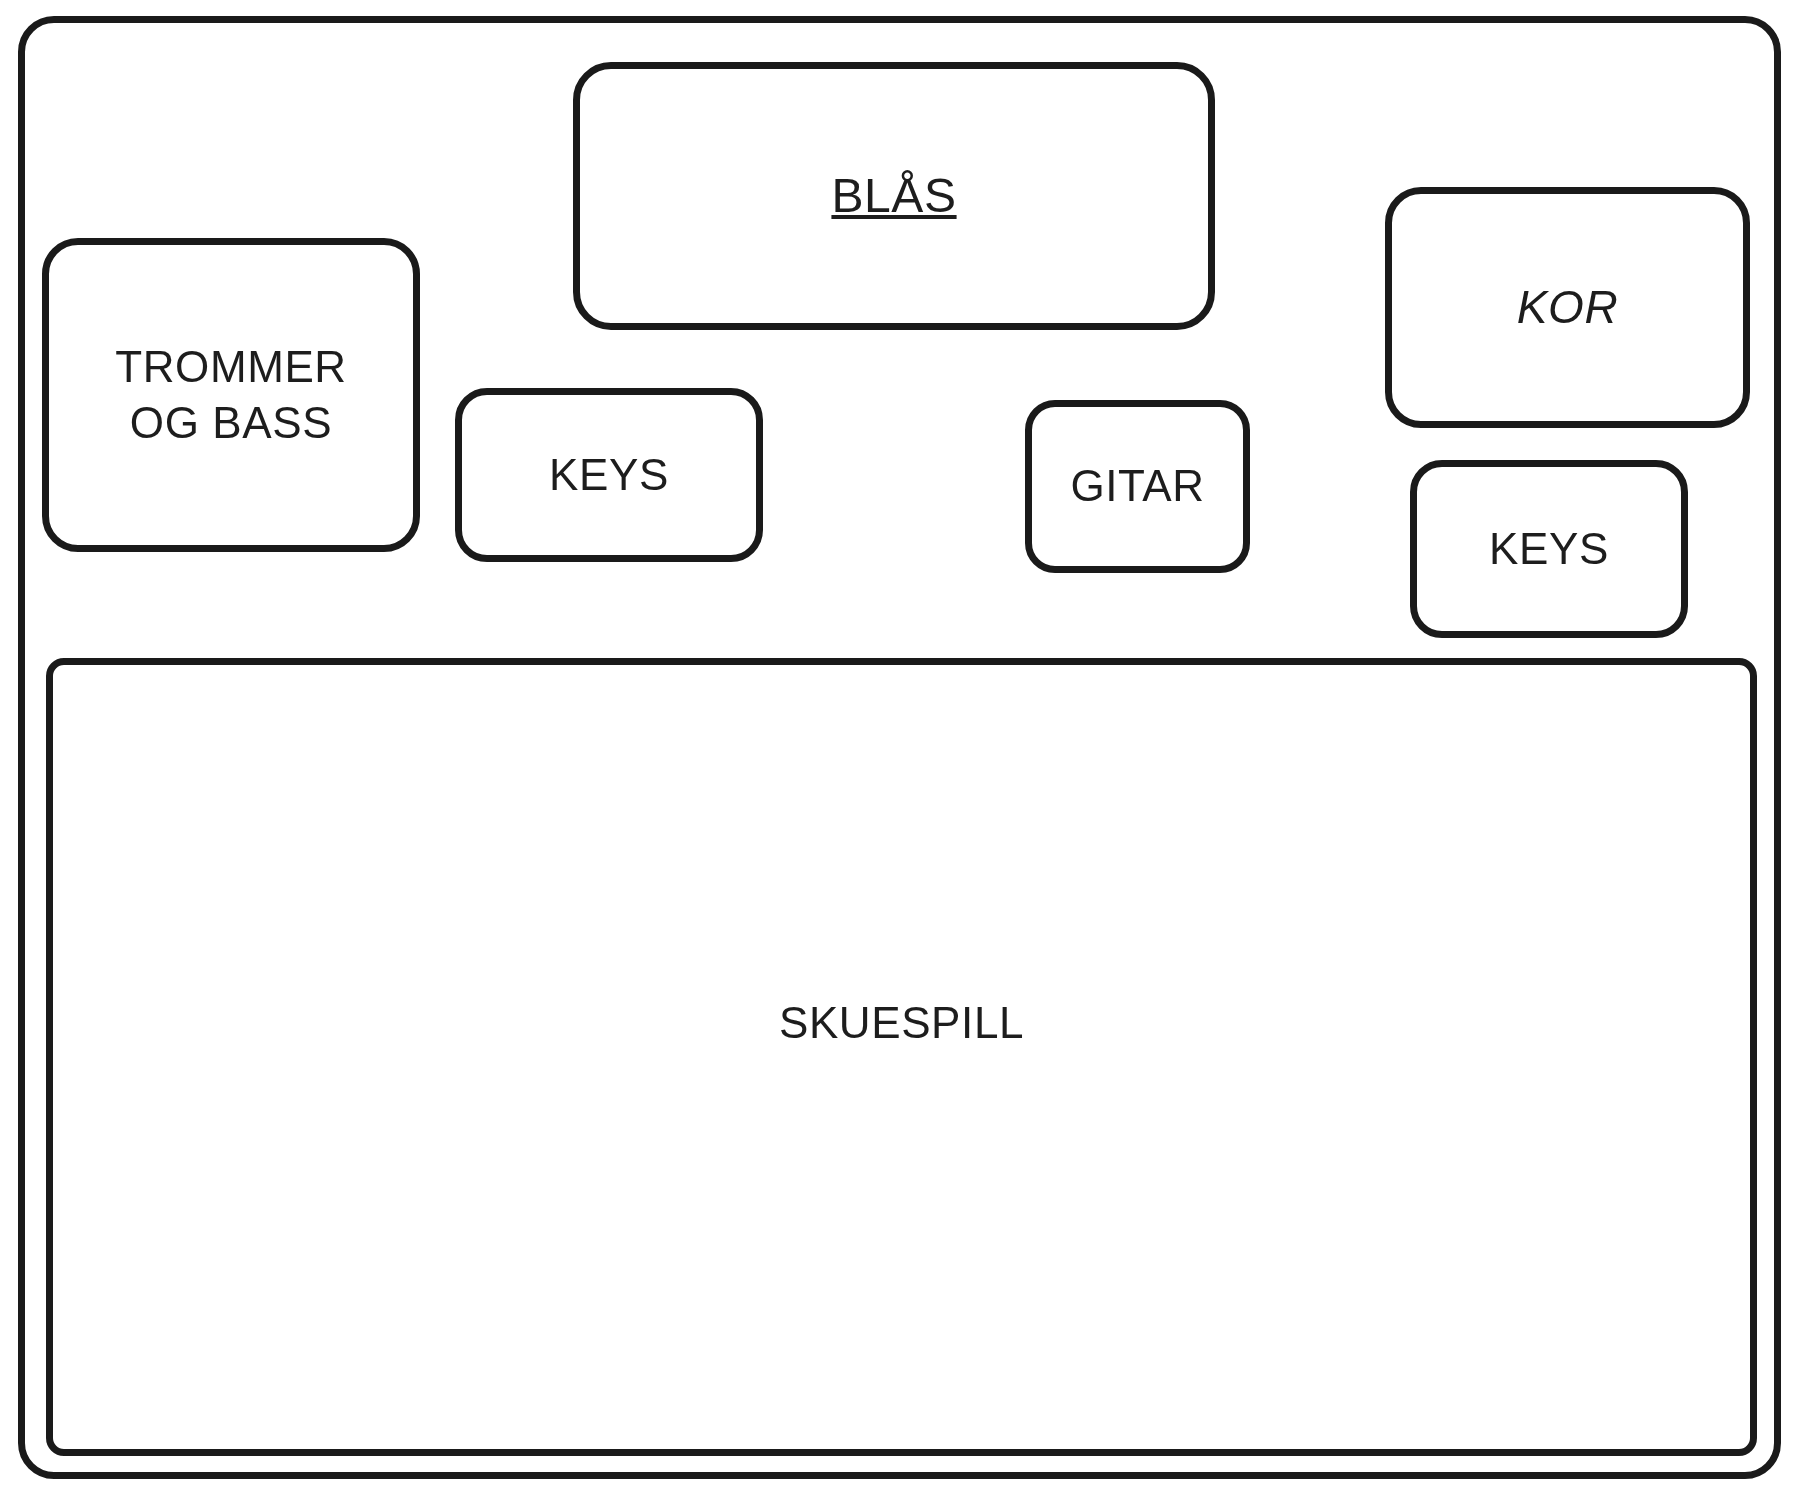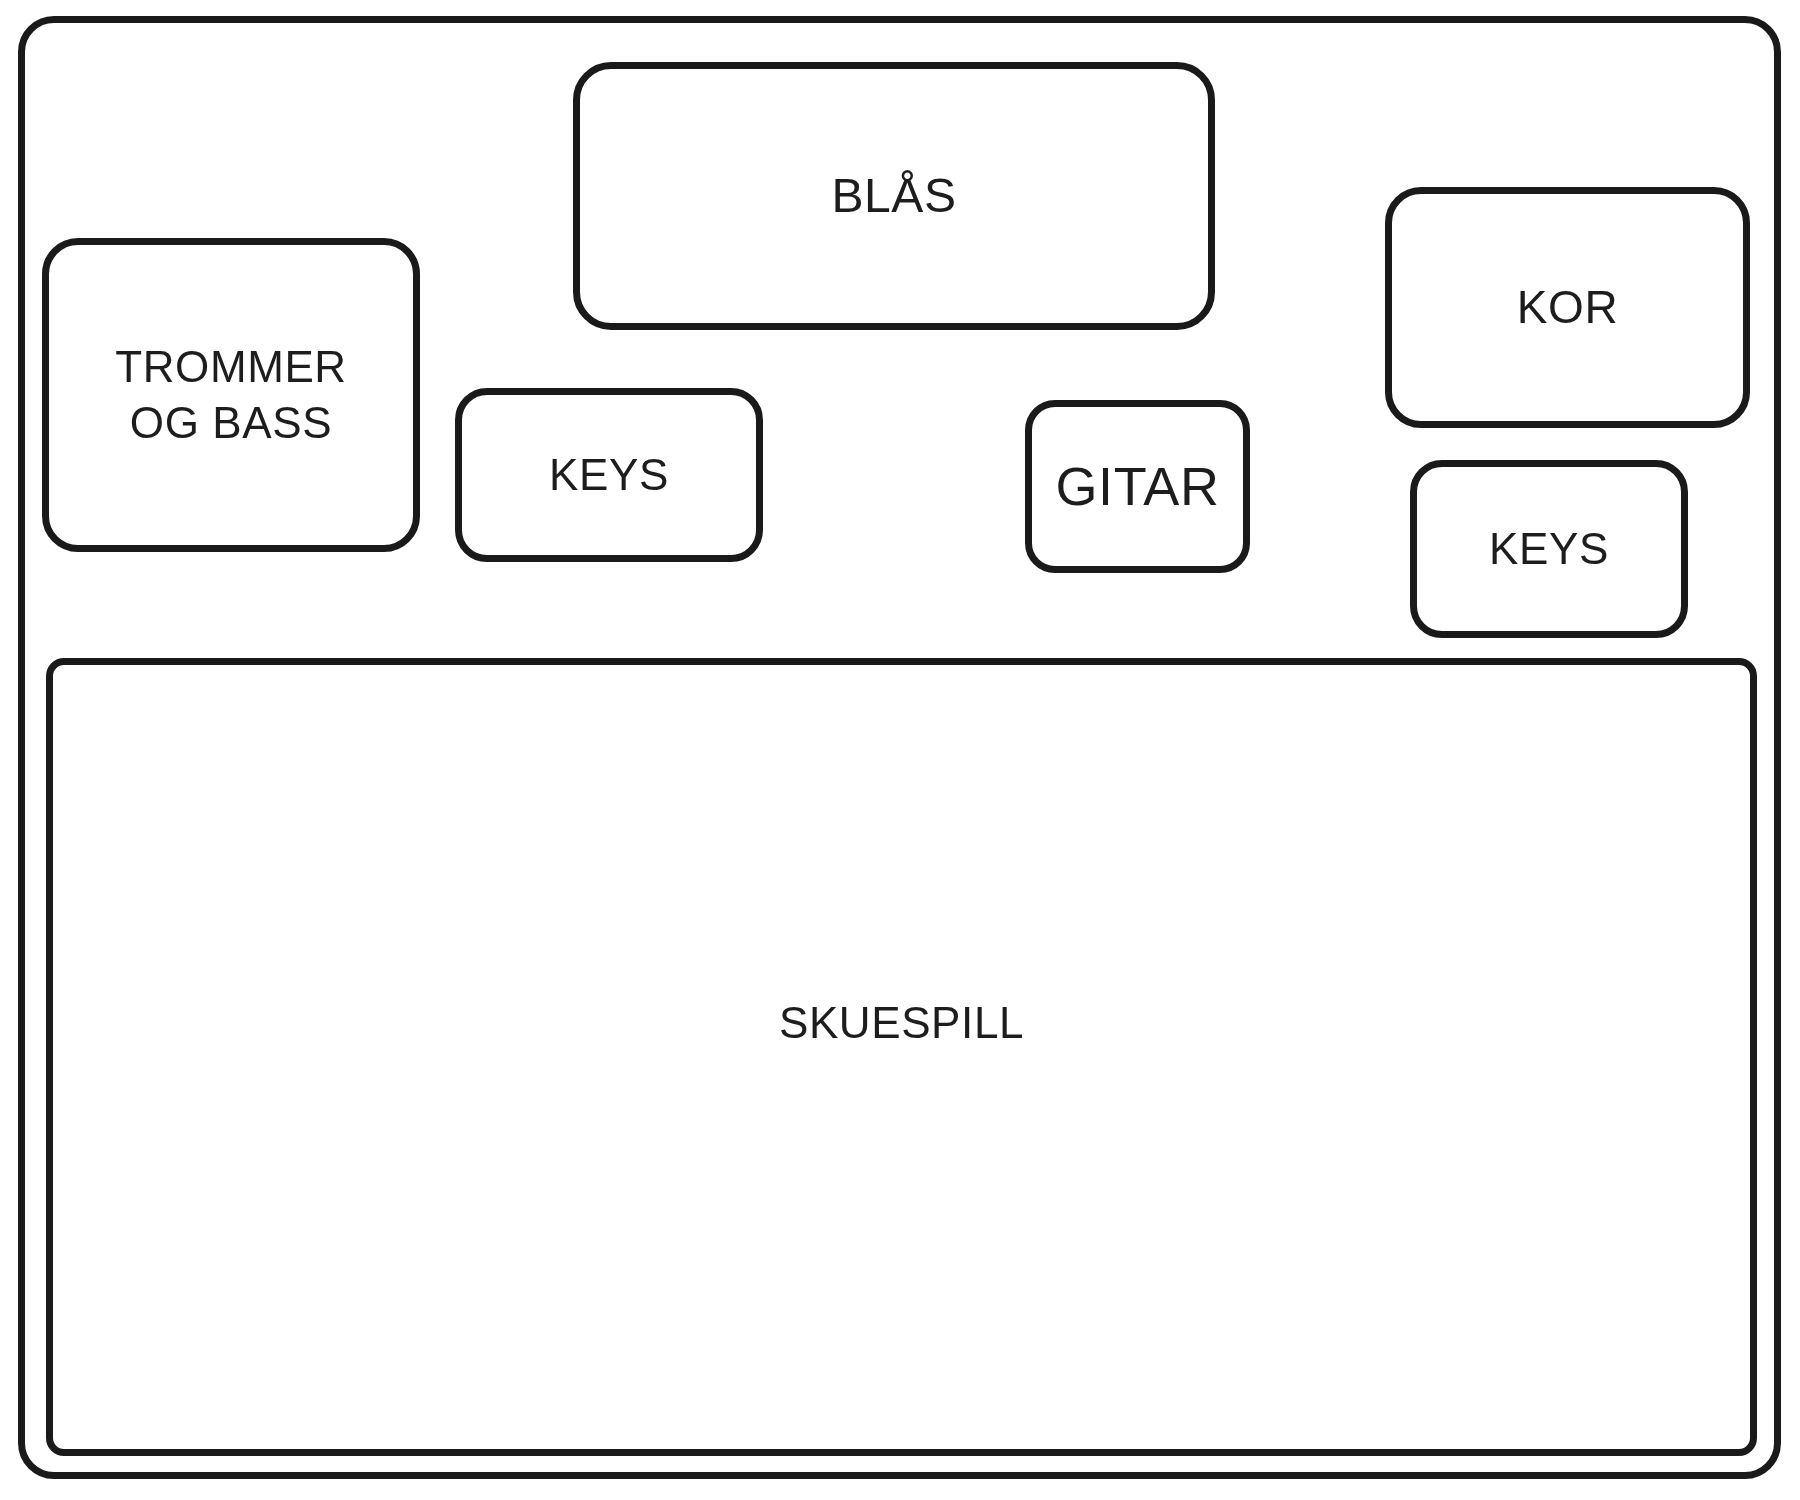--- a/index.html
+++ b/index.html
@@ -61,42 +61,43 @@
     width: 378px; height: 314px;
     border-radius: 36px;
   }
   #zone-trommer-og-bass .zone-label { font-size: 44px; }
 
   #zone-blas {
     left: 573px; top: 62px;
     width: 642px; height: 268px;
     border-radius: 38px;
   }
-  #zone-blas .zone-label { font-size: 48px; }
+  #zone-blas .zone-label { font-size: 48px; text-decoration: underline; }
 
   #zone-kor {
     left: 1385px; top: 187px;
     width: 365px; height: 241px;
     border-radius: 36px;
+    font-style: italic;
   }
   #zone-kor .zone-label { font-size: 46px; }
 
   #zone-keys-left {
     left: 455px; top: 388px;
     width: 308px; height: 174px;
     border-radius: 32px;
   }
   #zone-keys-left .zone-label { font-size: 44px; }
 
   #zone-gitar {
     left: 1025px; top: 400px;
     width: 225px; height: 173px;
     border-radius: 30px;
   }
-  #zone-gitar .zone-label { font-size: 54px; }
+  #zone-gitar .zone-label { font-size: 44px; }
 
   #zone-keys-right {
     left: 1410px; top: 460px;
     width: 278px; height: 178px;
     border-radius: 32px;
   }
   #zone-keys-right .zone-label { font-size: 44px; }
 
   #zone-skuespill {
     left: 46px; top: 658px;

